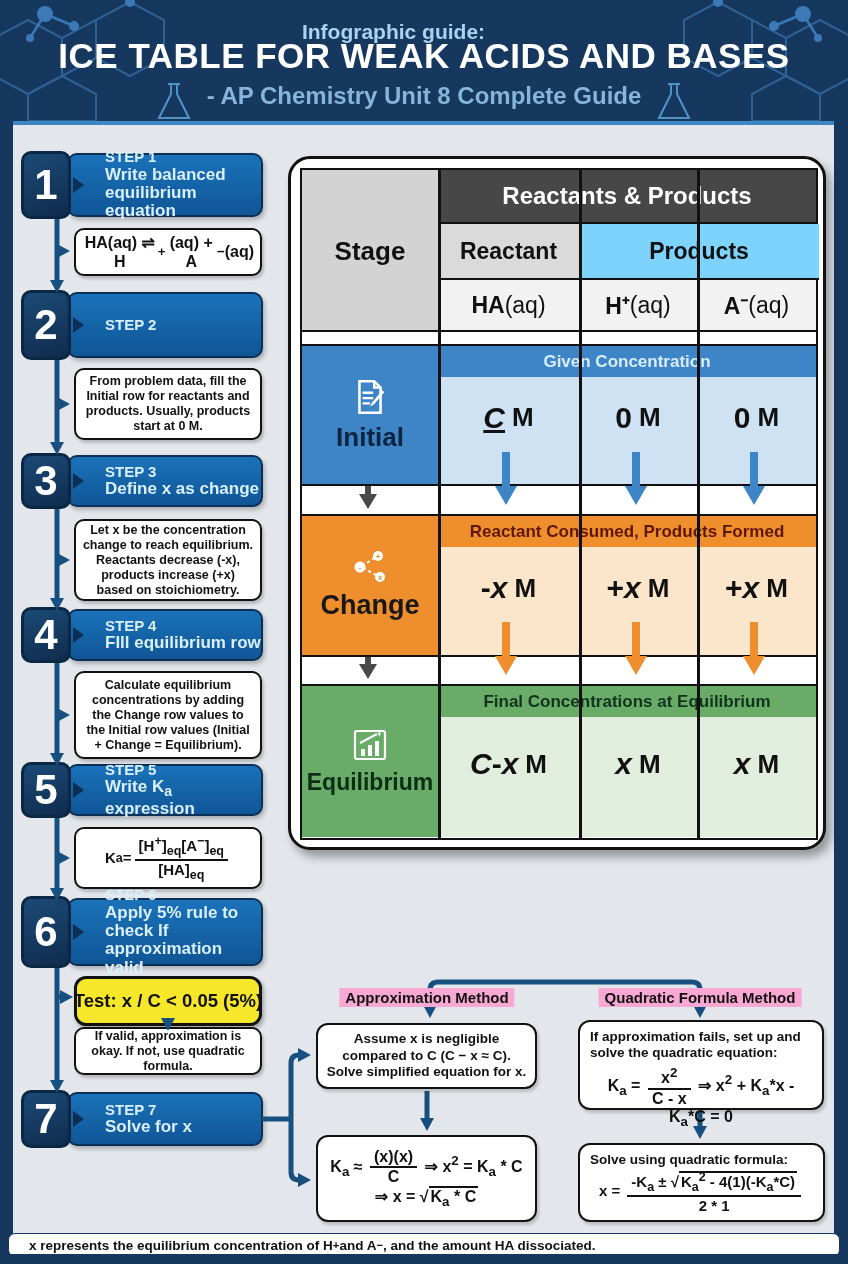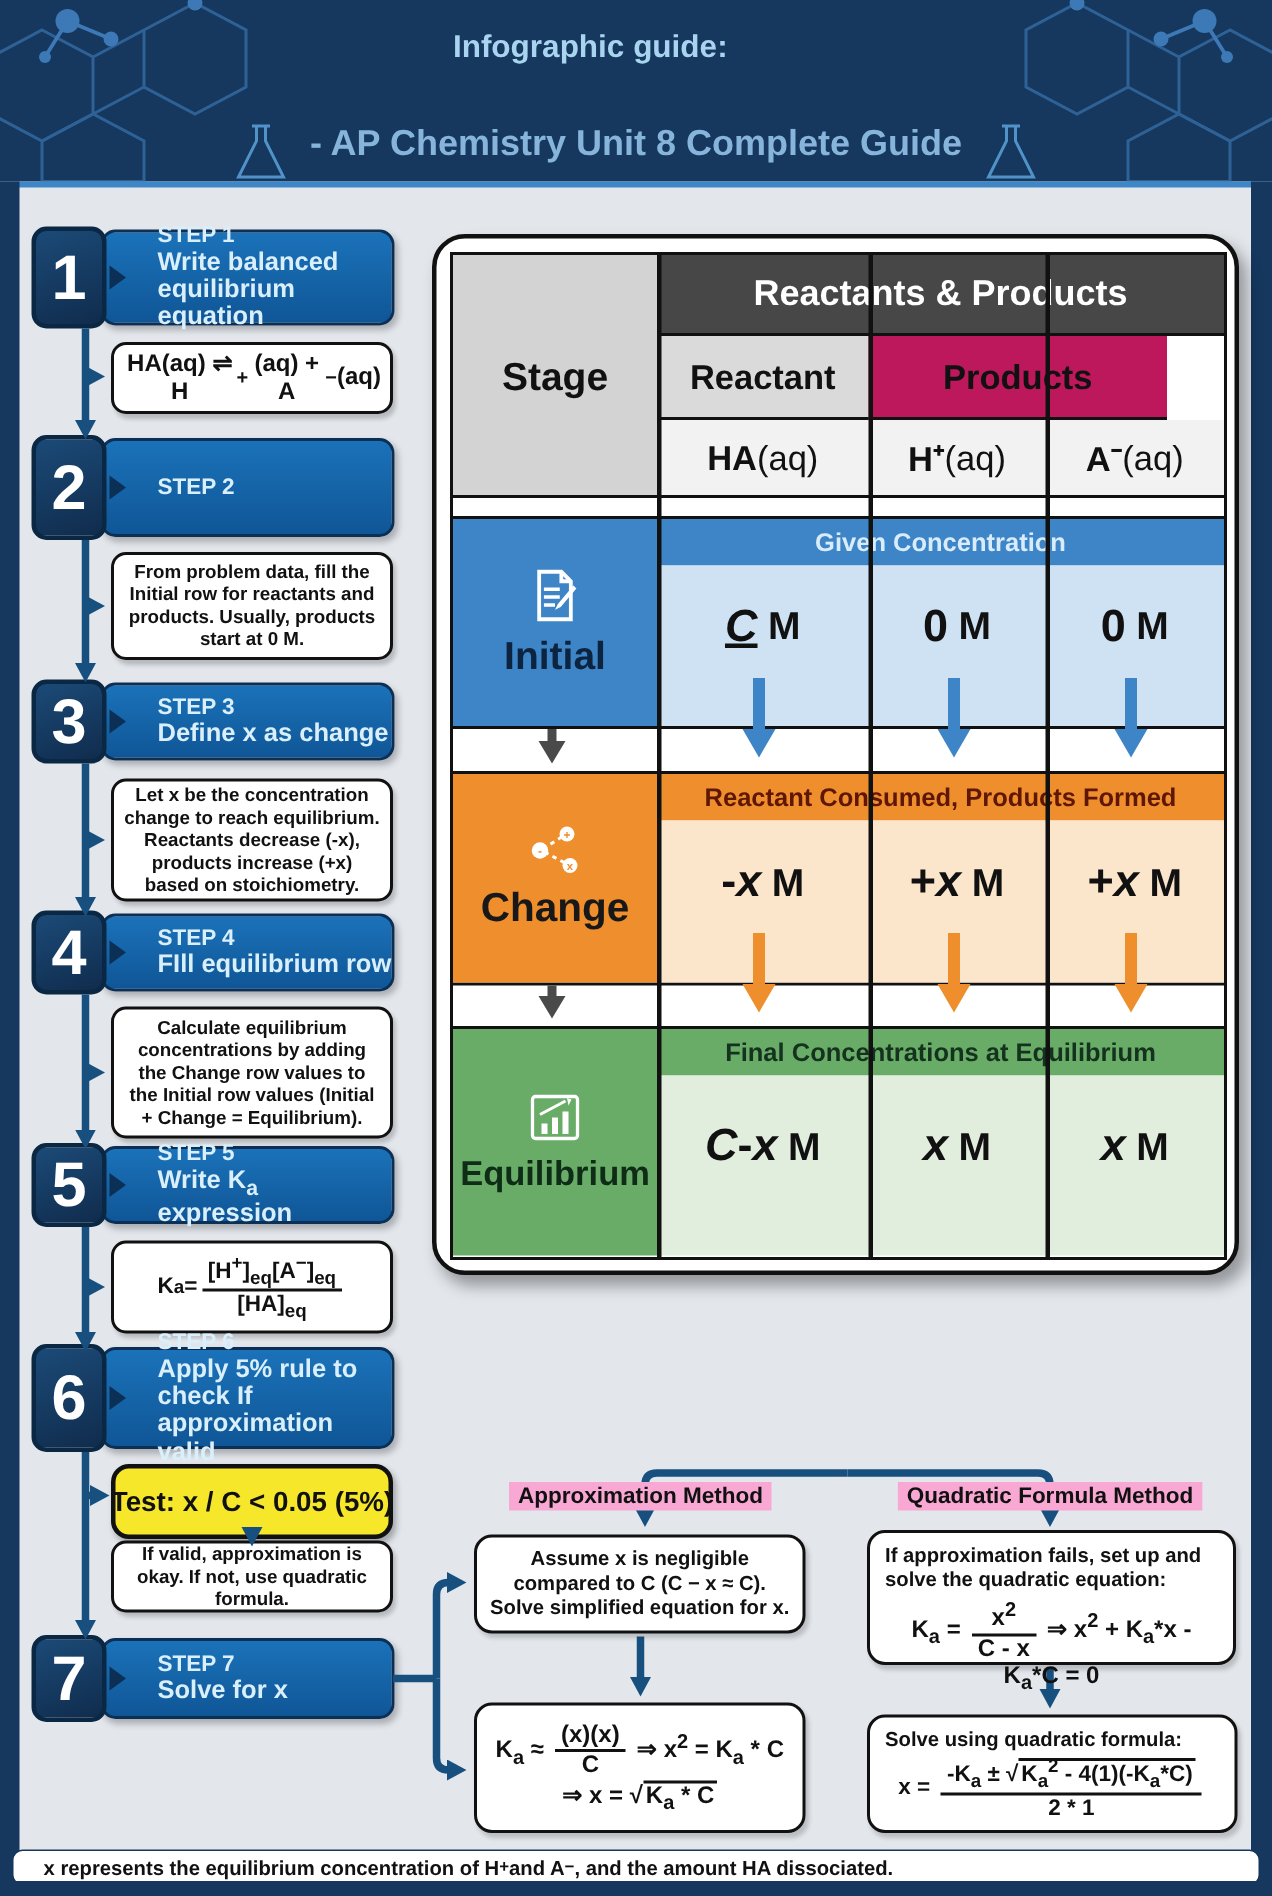--- a/index.html
+++ b/index.html
@@ -35,21 +35,21 @@
   .note.ka{font-size:15px;}
   .note.yellow{background:#f6e72b;border-width:3px;border-radius:12px;font-size:18.5px;white-space:nowrap;box-shadow:2px 3px 4px rgba(0,0,0,.3);}
 
   
   .ice-wrap{position:absolute;left:288px;top:156px;width:538px;height:694px;background:#fff;border:3px solid #111;border-radius:22px;box-sizing:border-box;box-shadow:5px 7px 10px rgba(0,0,0,.35);}
   .tbl{position:absolute;left:9px;top:9px;width:514px;height:668px;border:2.5px solid #111;box-sizing:content-box;background:#fff;}
   .cell{position:absolute;box-sizing:border-box;display:flex;align-items:center;justify-content:center;}
   .th-top{left:136px;top:0;width:378px;height:54px;background:#474747;color:#fff;font-size:24px;font-weight:bold;border-bottom:2px solid #111;}
   .th-stage{left:0;top:0;width:136px;height:162px;background:#d3d3d3;color:#111;font-size:26px;font-weight:bold;}
   .th-reactant{left:136px;top:54px;width:141px;height:56px;background:#dadada;color:#111;font-size:23px;font-weight:bold;border-bottom:2px solid #111;}
-  .th-products{left:277px;top:54px;width:199px;height:56px;background:#be185d;color:#111;font-size:23px;font-weight:bold;border-bottom:2px solid #111;}
+  .th-products{left:277px;top:54px;width:240px;height:56px;background:#7dd3fc;color:#111;font-size:23px;font-weight:bold;border-bottom:2px solid #111;}
   .th-sp{top:110px;height:52px;background:#f2f2f2;color:#111;font-size:23px;border-bottom:2px solid #111;}
   .th-sp b{font-weight:bold;}
   .sp1{left:136px;width:141px;}
   .sp2{left:277px;width:118px;}
   .sp3{left:395px;width:119px;}
   .hdr-underline{position:absolute;left:0;top:160px;width:514px;height:2px;background:#111;}
 
   .row-block{position:absolute;left:0;width:514px;border-top:2px solid #111;border-bottom:2px solid #111;box-sizing:border-box;}
   .stage-cell{position:absolute;left:0;top:0;bottom:0;width:136px;display:flex;flex-direction:column;align-items:center;justify-content:center;gap:6px;}
   .row-banner{position:absolute;left:136px;top:0;width:378px;height:31px;display:flex;align-items:center;justify-content:center;font-size:17px;font-weight:bold;}
@@ -129,20 +129,21 @@
           <circle cx="130" cy="2" r="5"></circle>
       </g>
       <g stroke="#3c79b6" stroke-width="2.5" fill="none">
         <path d="M45,14 L74,26 M45,14 L30,38"></path>
       </g>
       <g stroke="#4f93c8" stroke-width="2" fill="none">
         <path d="M168,84 h12 M171,84 v10 l-12,24 h30 l-12,-24 v-10"></path>
       </g>
     </svg>
     <div class="hdr-kicker">Infographic guide:</div>
+    <div class="hdr-title">ICE TABLE FOR WEAK ACIDS AND BASES</div>
     <div class="hdr-sub">- AP Chemistry Unit 8 Complete Guide</div>
   </div>
   <div class="header-divider"></div>
   <div class="frame-left"></div>
   <div class="frame-right"></div>
 
   <div class="step" style="top:153px;height:64px;">
     <div class="step-bar">
         <div class="t">STEP 1</div>
         <div class="d">Write balanced equilibrium equation</div>

